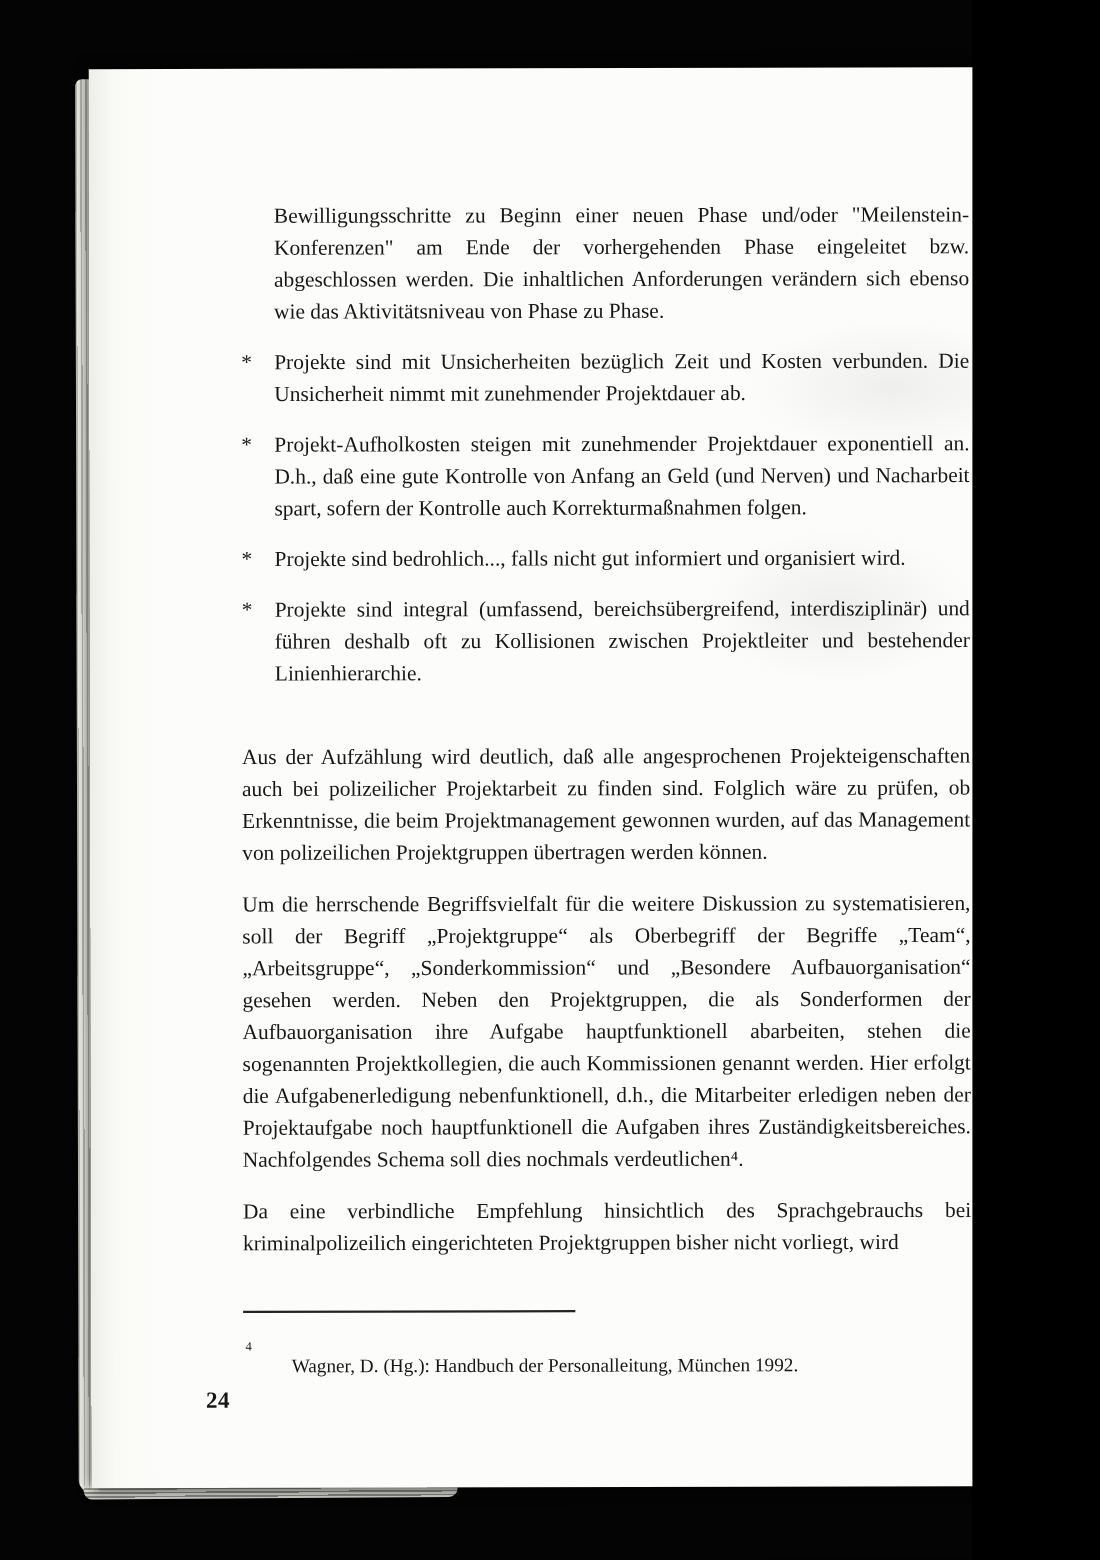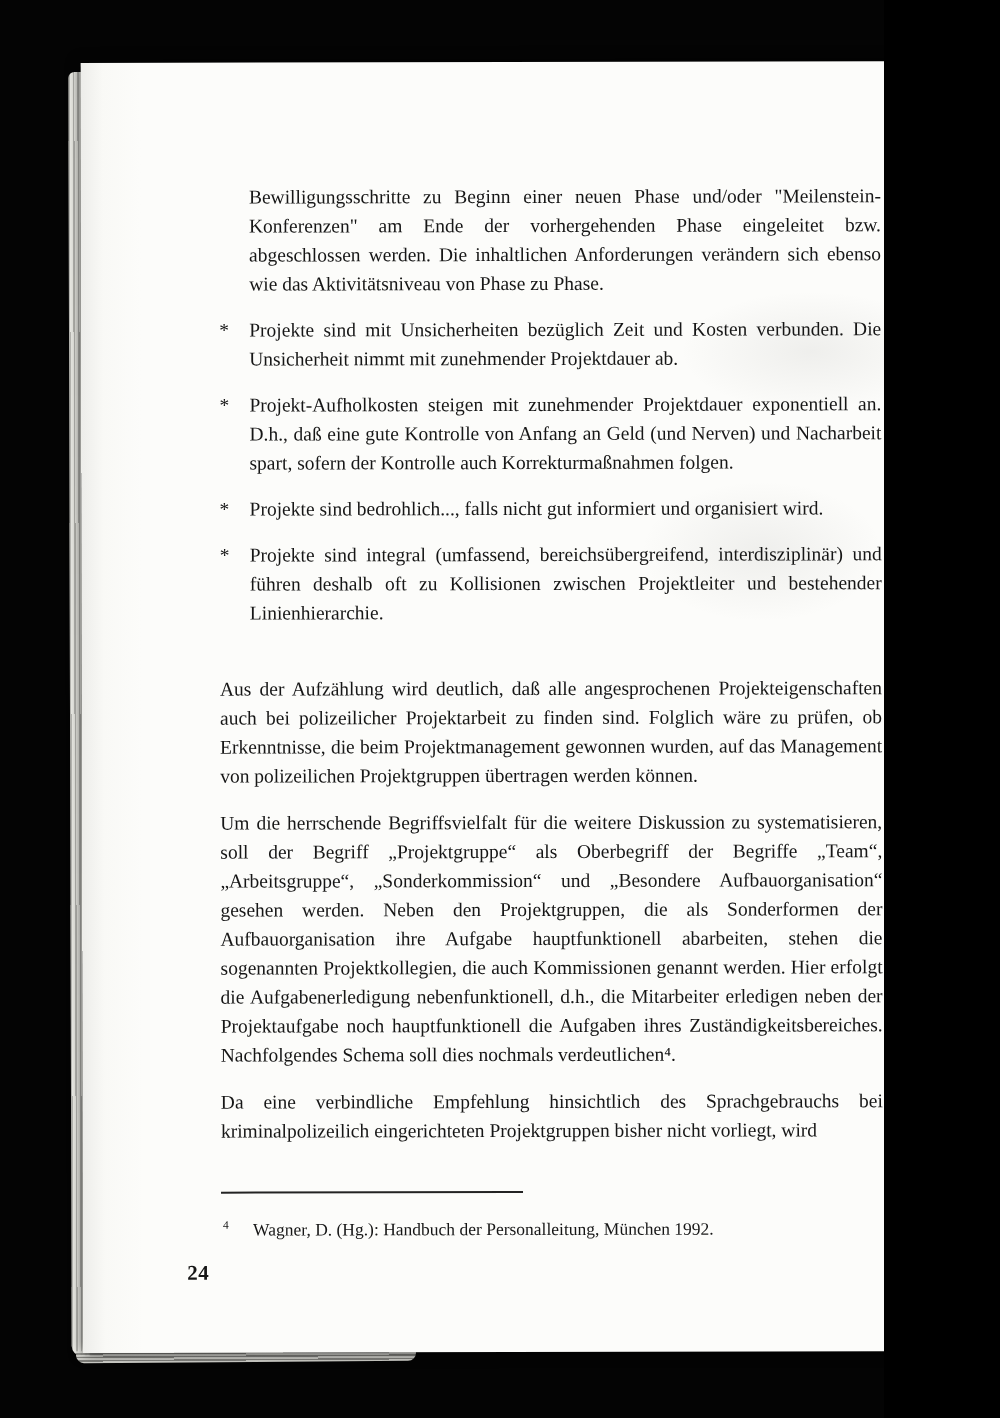--- a/index.html
+++ b/index.html
@@ -116,21 +116,21 @@
   }
   .footnote .fn-marker {
     font-size: 11.5px;
     position: relative;
     top: -5px;
     margin: 0 0 0 2px;
     flex: 0 0 30px;
     width: 30px;
   }
   .footnote .fn-text {
-    margin: 0;
+    margin: 12px;
   }
   .page-number {
     position: absolute;
     left: 104px;
     top: 1198px;
     font-size: 21px;
     font-weight: bold;
     letter-spacing: 0.5px;
   }
   

